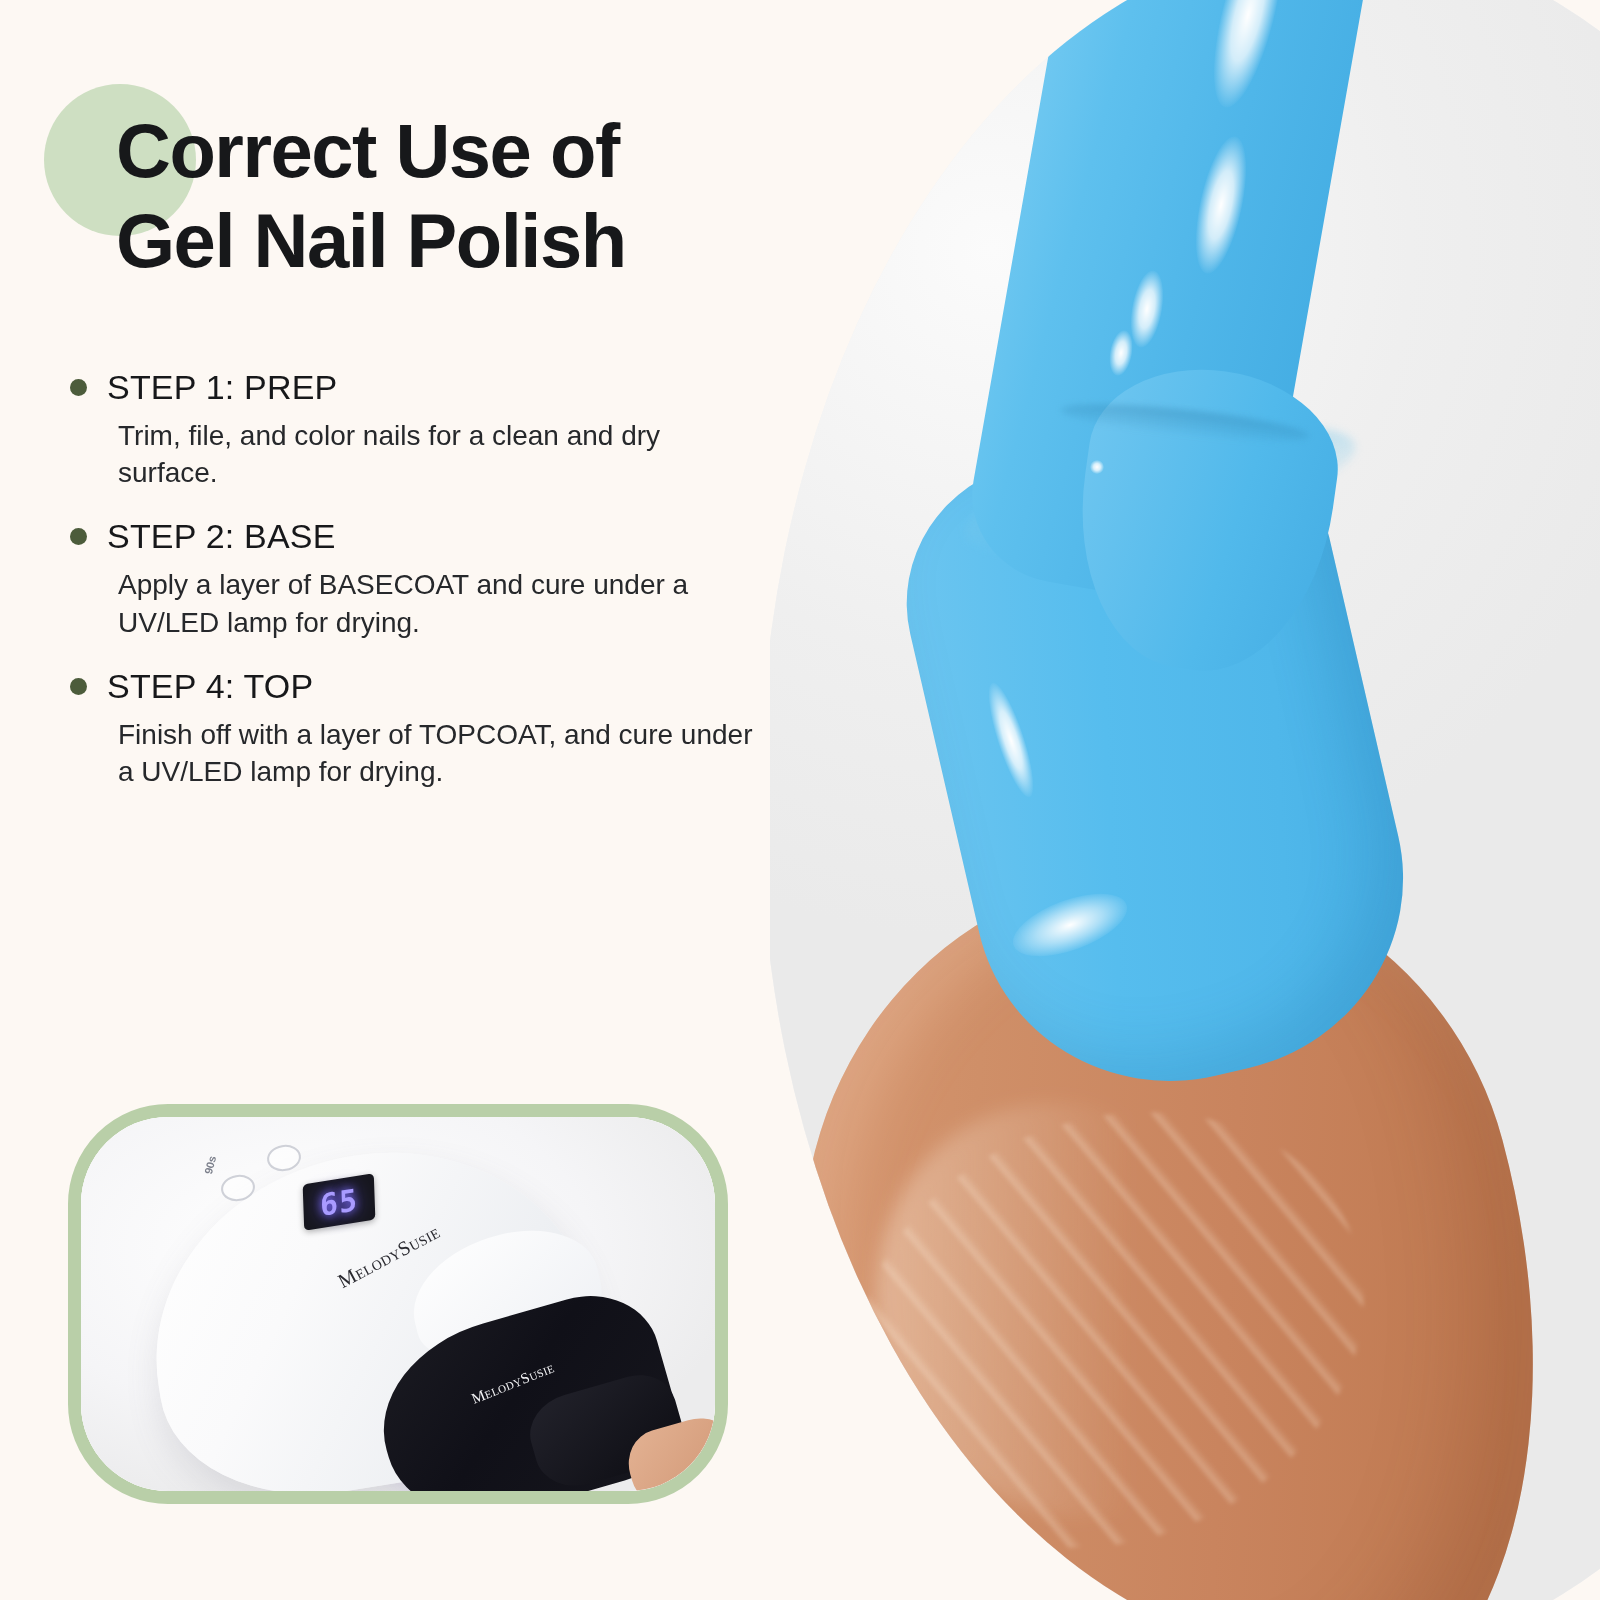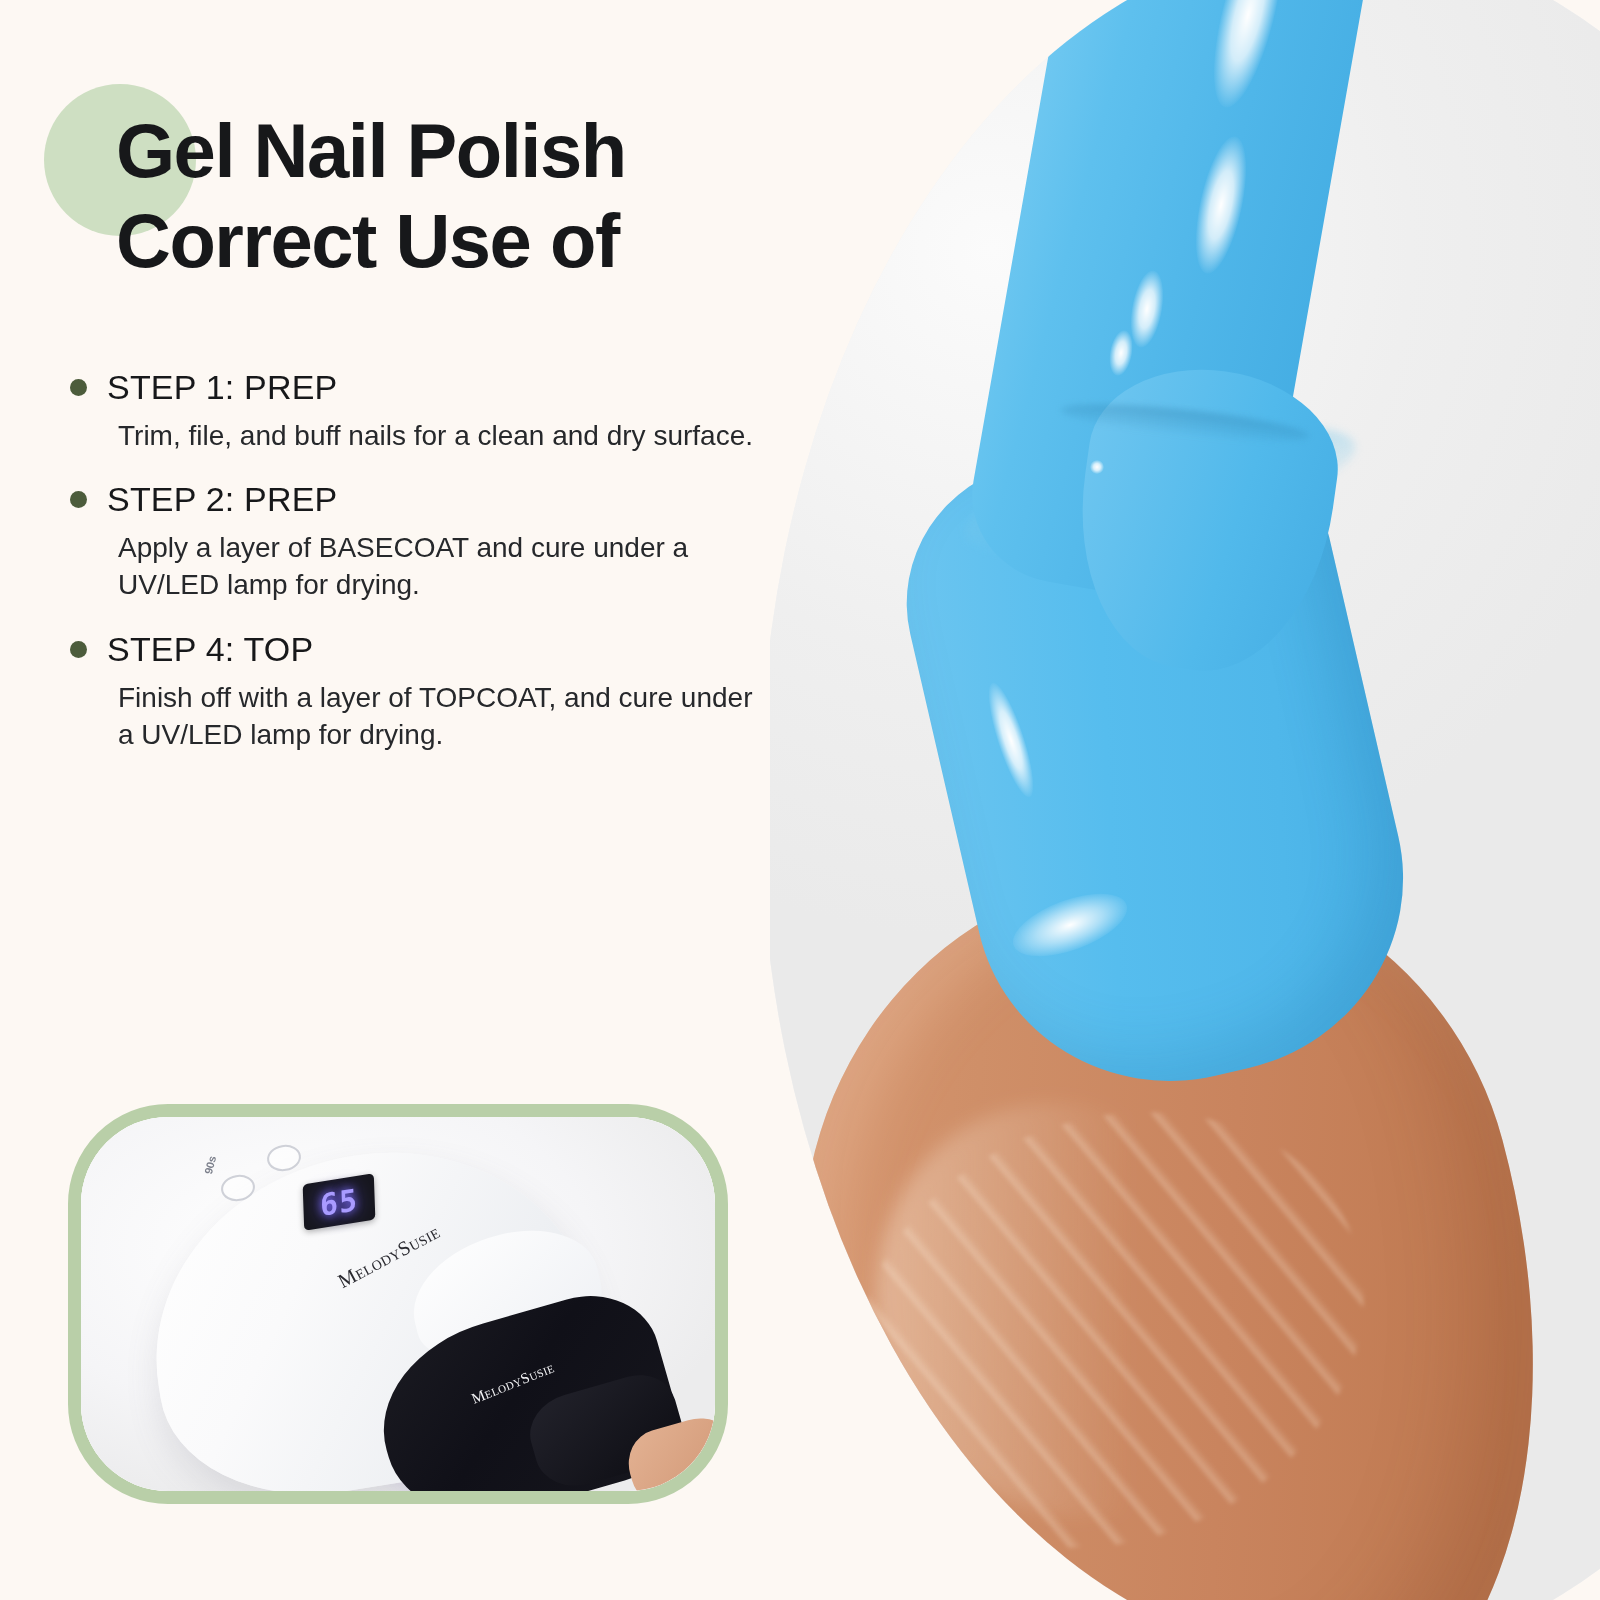--- a/index.html
+++ b/index.html
@@ -286,38 +286,38 @@
     <div class="gloss g2"></div>
     <div class="gloss g3"></div>
     <div class="gloss g4"></div>
     <div class="gloss g5"></div>
     <div class="gloss g6"></div>
   </div>
 </div>
 
 <div class="green-dot"></div>
 <h1 class="title">
+  <span class="ln">Correct Use of</span>
   <span class="ln">Gel Nail Polish</span>
-  <span class="ln">Correct Use of</span>
 </h1>
 
 <div class="steps">
 
   <div class="step">
     <div class="step-head">
       <span class="bullet"></span>
       <span class="step-title">STEP 1: PREP</span>
     </div>
-    <p class="step-body">Trim, file, and buff nails for a clean and dry surface.</p>
+    <p class="step-body">Trim, file, and color nails for a clean and dry surface.</p>
   </div>
 
   <div class="step">
     <div class="step-head">
       <span class="bullet"></span>
-      <span class="step-title">STEP 2: PREP</span>
+      <span class="step-title">STEP 2: BASE</span>
     </div>
     <p class="step-body">Apply a layer of BASECOAT and cure under a UV/LED lamp for drying.</p>
   </div>
 
   <div class="step">
   </div>
 
   <div class="step">
     <div class="step-head">
       <span class="bullet"></span>

